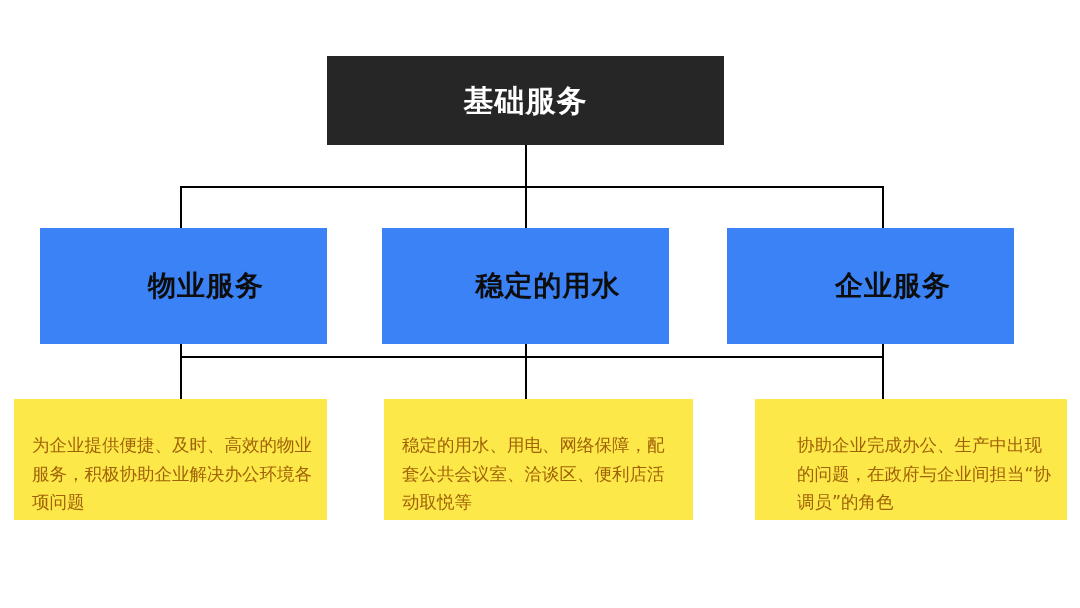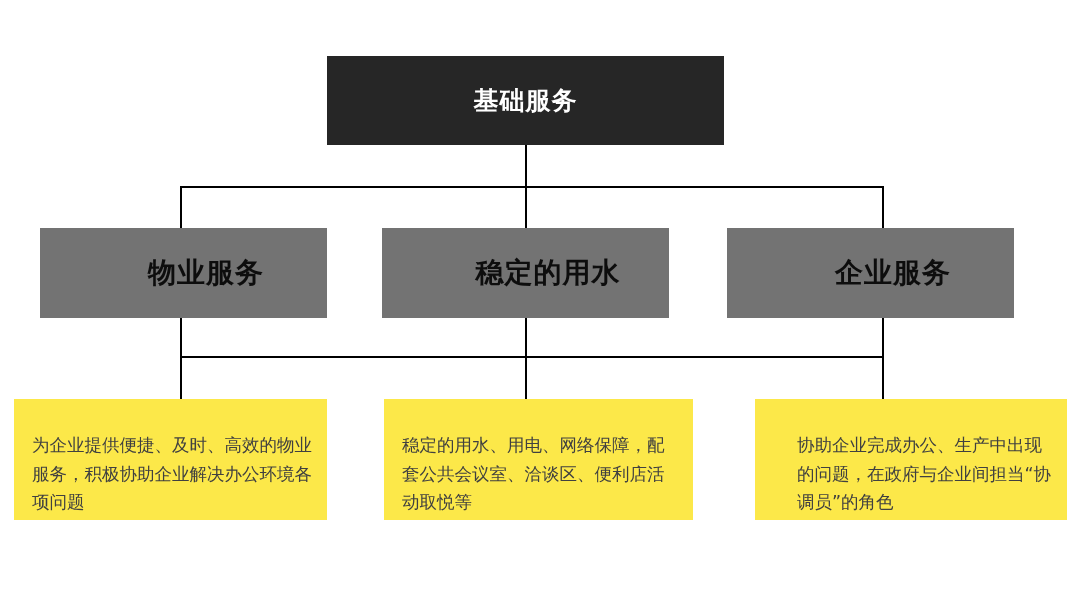--- a/index.html
+++ b/index.html
@@ -36,29 +36,29 @@
   }
   .root-node {
     left: 327px;
     top: 56px;
     width: 397px;
     height: 89px;
     background: #262626;
   }
   .root-label {
     color: #ffffff;
-    font-size: 25px;
+    font-size: 30px;
     font-weight: bold;
     letter-spacing: 1px;
     line-height: 1;
   }
   .branch-node {
     top: 228px;
-    height: 90px;
-    background: #737373;
+    height: 116px;
+    background: #3b82f6;
     padding-left: 45px;
   }
   .branch-label {
     color: #0d0d0d;
     font-size: 28px;
     font-weight: bold;
     letter-spacing: 1px;
     line-height: 1;
   }
   .branch-1 { left: 40px;  width: 287px; }
@@ -70,21 +70,21 @@
     height: 121px;
     background: #fce849;
     align-items: center;
     justify-content: flex-start;
   }
   .leaf-1 { left: 14px;  width: 313px; }
   .leaf-2 { left: 384px; width: 309px; }
   .leaf-3 { left: 755px; width: 312px; padding-left: 24px; }
 
   .leaf-text {
-    color: #404040;
+    color: #a16207;
     font-size: 17.5px;
     font-weight: normal;
     line-height: 1.62;
     padding: 0 14px 0 18px;
     text-align: left;
     width: 100%;
     box-sizing: border-box;
     margin-top: 29px;
   }
 </style>

